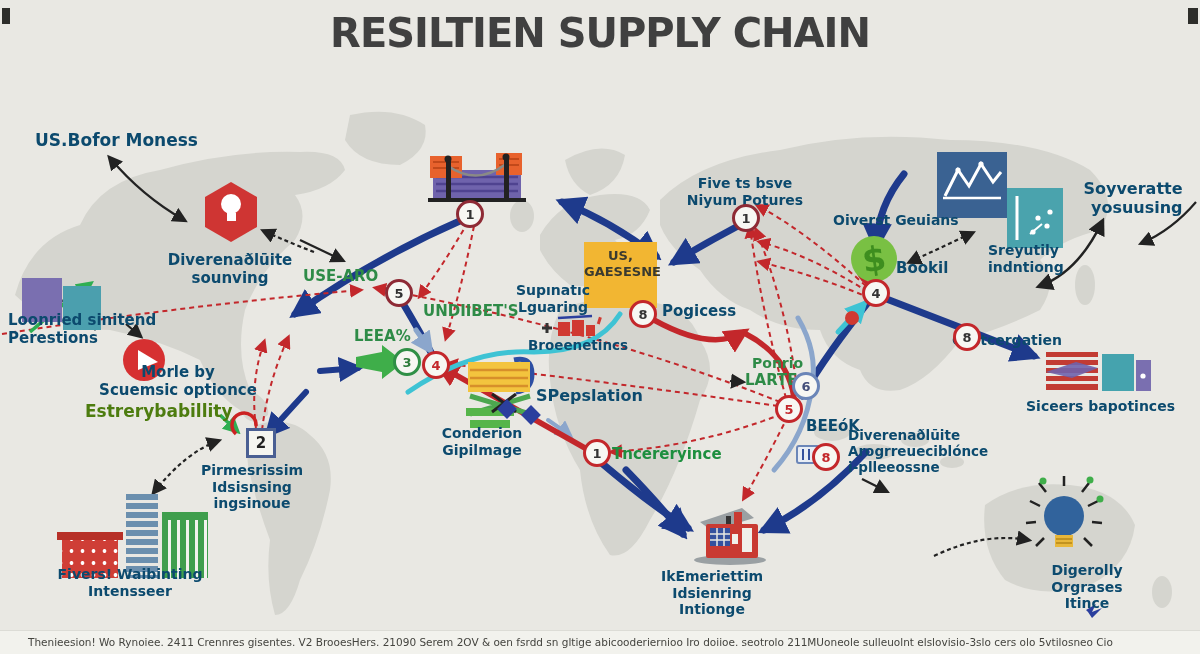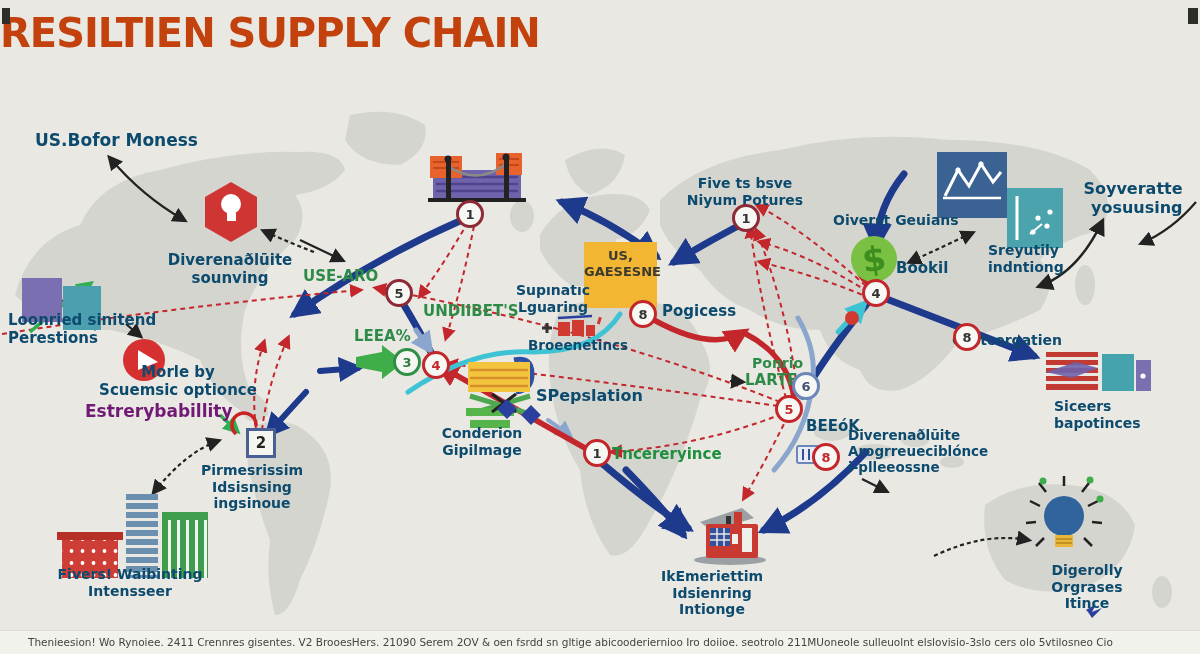--- a/index.html
+++ b/index.html
@@ -3,22 +3,22 @@
 <meta charset="utf-8">
 <style>
   html,body{margin:0;padding:0;background:#b9b9b4;}
   #stage{
     position:relative;width:1200px;height:654px;overflow:hidden;
     background:#e9e8e3;font-family:"DejaVu Sans","Liberation Sans",sans-serif;
   }
   svg{position:absolute;left:0;top:0;}
   .layer{position:absolute;left:0;top:0;width:1200px;height:654px;}
   #title{
-    position:absolute;left:0;top:10px;width:100%;text-align:left;
-    font-size:40px;font-weight:bold;color:#c2410c;letter-spacing:-1px;
+    position:absolute;left:0;top:10px;width:100%;text-align:center;
+    font-size:40px;font-weight:bold;color:#404040;letter-spacing:-1px;
   }
   .lbl{
     position:absolute;font-weight:bold;color:#0c4a6e;white-space:pre-line;
     line-height:1.18;z-index:6;
   }
   .c{transform:translateX(-50%);text-align:center;}
   .green{color:#2e8b47;}
   .badge{
     position:absolute;z-index:7;width:22px;height:22px;border-radius:50%;
     background:#f7f7f3;border:3.5px solid #c3272b;color:#333;
@@ -326,21 +326,21 @@
   <div class="icon" id="bldg-blue"></div>
   <div class="icon" id="bldg-green"></div>
 
   <div class="lbl" style="left:35px;top:130px;font-size:17px;">US.Bofor Moness</div>
   <div class="lbl c" style="left:230px;top:252px;font-size:15px;">Diverenaðlūite
 sounving</div>
   <div class="lbl" style="left:8px;top:312px;font-size:15px;">Loonried sinitend
 Perestions</div>
   <div class="lbl c" style="left:178px;top:364px;font-size:15px;">Morle by
 Scuemsic optionce</div>
-  <div class="lbl" style="left:85px;top:401px;font-size:17px;color:#701a75;">Estrerybabillity</div>
+  <div class="lbl" style="left:85px;top:401px;font-size:17px;color:#4d7c0f;">Estrerybabillity</div>
   <div class="lbl c" style="left:252px;top:462px;font-size:14px;">Pirmesrissim
 Idsisnsing
 ingsinoue</div>
   <div class="lbl c" style="left:130px;top:566px;font-size:14px;">Fivers! Waibinting
 Intensseer</div>
   <div class="lbl green" style="left:303px;top:268px;font-size:15px;text-align:right;">USE-ARO</div>
   <div class="lbl green" style="left:423px;top:303px;font-size:15px;">UNDIIBET'S</div>
   <div class="lbl green" style="left:354px;top:328px;font-size:15px;">LEEA%</div>
   <div class="lbl c" style="left:553px;top:282px;font-size:14px;">Supınatıc
 Lguaring</div>
@@ -348,21 +348,21 @@
   <div class="lbl" style="left:662px;top:303px;font-size:15px;">Pogicess</div>
   <div class="lbl c" style="left:745px;top:175px;font-size:14px;">Five ts bsve
 Niyum Potures</div>
   <div class="lbl" style="left:833px;top:212px;font-size:14px;">Oiverst Geuians</div>
   <div class="lbl" style="left:896px;top:260px;font-size:15px;">Bookil</div>
   <div class="lbl" style="left:988px;top:242px;font-size:14px;">Sreyutily
 indntiong</div>
   <div class="lbl c" style="left:1133px;top:180px;font-size:16px;text-align:right;">Soyveratte
 yosuusing</div>
   <div class="lbl" style="left:952px;top:308px;font-size:14px;margin-top:24px;">Costcergatien</div>
-  <div class="lbl" style="left:1026px;top:398px;font-size:14px;margin-left:28px;">Siceers bapotinces</div>
+  <div class="lbl" style="left:1026px;top:398px;font-size:14px;">Siceers bapotinces</div>
   <div class="lbl green" style="left:752px;top:355px;font-size:14px;">Ponrio</div>
   <div class="lbl green" style="left:745px;top:372px;font-size:15px;">LARTE</div>
   <div class="lbl" style="left:806px;top:418px;font-size:15px;">BEEóK</div>
   <div class="lbl" style="left:848px;top:428px;font-size:13.5px;">Diverenaðlūite
 Arogrreueciblónce
 i-plleeossne</div>
   <div class="lbl" style="left:612px;top:446px;font-size:15px;color:#1d8f3f;">Tncereryince</div>
   <div class="lbl" style="left:536px;top:387px;font-size:16px;">SPepslation</div>
   <div class="lbl c" style="left:482px;top:425px;font-size:14px;">Conderion
 Gipilmage</div>

